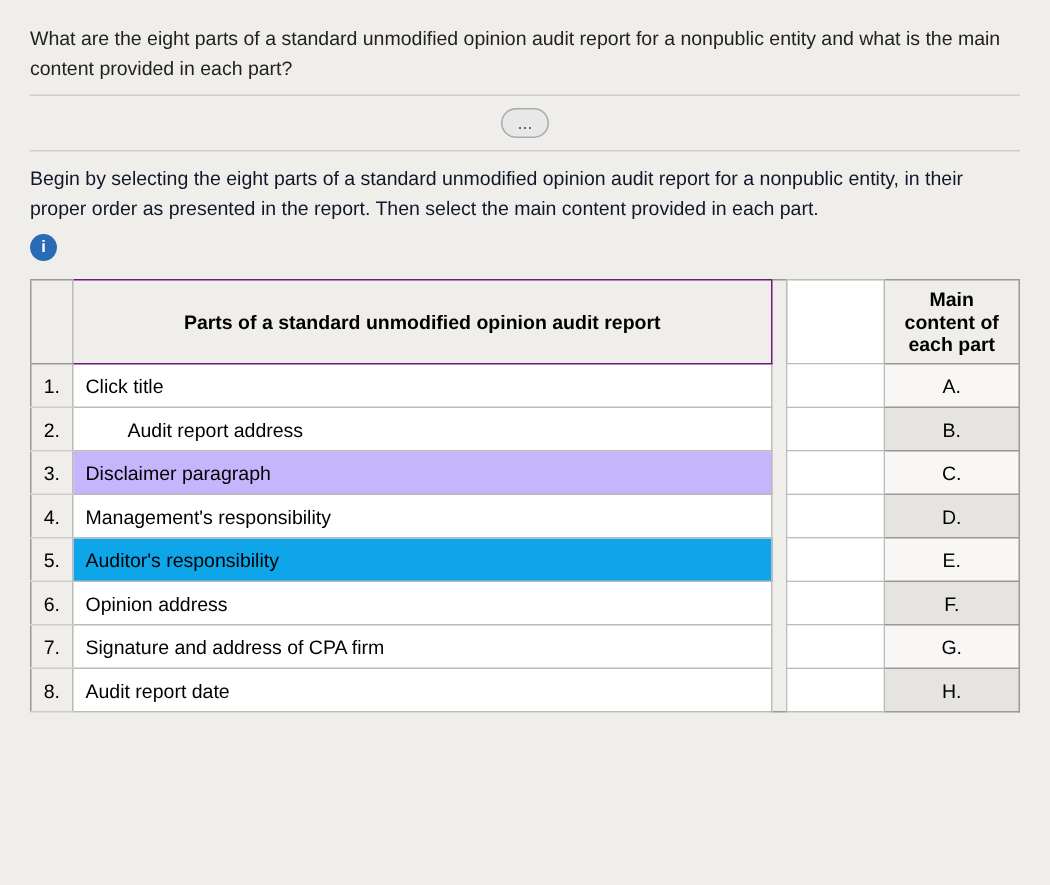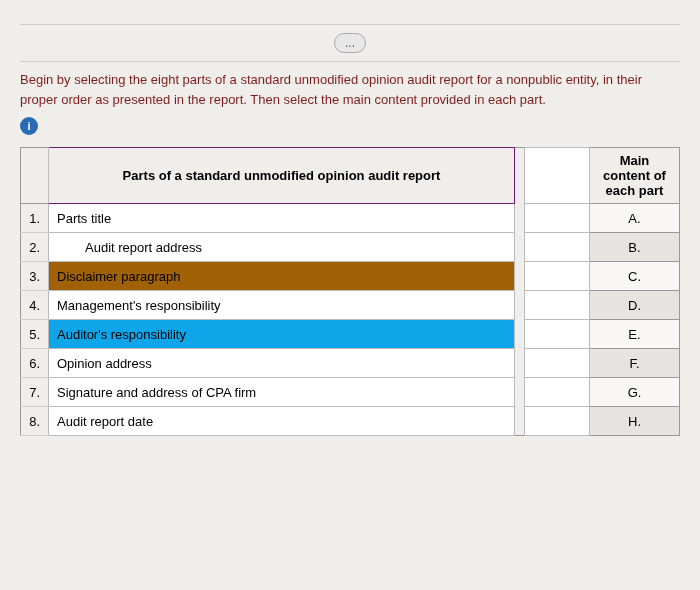--- a/index.html
+++ b/index.html
@@ -49,21 +49,21 @@
       border-radius: 10px;
       padding: 2px 10px;
       font-size: 12px;
       cursor: pointer;
       color: #555;
     }
 
     .instructions {
       font-size: 13px;
       line-height: 1.5;
-      color: #7f1d1d;
+      color: #0f172a;
       margin-bottom: 8px;
     }
 
     .info-row {
       display: flex;
       align-items: center;
       margin-bottom: 12px;
       font-size: 13px;
       color: #222;
     }
@@ -142,20 +142,21 @@
       text-align: center;
       border: 1px solid #999 !important;
     }
 
   </style>
 </head>
 <body>
 
 <div class="page-container">
 
+  <p class="question-text">What are the eight parts of a standard unmodified opinion audit report for a nonpublic entity and what is the main content provided in each part?</p>
 
   <hr class="divider">
 
   <div class="expand-btn-container">
     <button class="expand-btn">...</button>
   </div>
 
   <hr class="divider">
 
   <p class="instructions">Begin by selecting the eight parts of a standard unmodified opinion audit report for a nonpublic entity, in their proper order as presented in the report. Then select the main content provided in each part.</p>
@@ -170,39 +171,39 @@
         <th class="num-cell" style="background: #f0eeeb; border-left: none; border-top: 1px solid #999;"></th>
         <th style="border: 1px solid #701a75;">Parts of a standard unmodified opinion audit report</th>
         <th class="gap-cell" style="border: none; background: #f0eeeb;"></th>
         <th class="input-cell" style="border: none; background: #f0eeeb;"></th>
         <th class="letter-cell">Main content of each part</th>
       </tr>
     </thead>
     <tbody id="table-body">
     <tr>
       <td class="num-cell" style="background: #f8f7f5; border-left: none;">1.</td>
-      <td class="part-cell" style="background: white;">Parts title</td>
+      <td class="part-cell" style="background: white;">Click title</td>
       <td class="gap-cell" style="background: #f8f7f5;"></td>
       <td class="input-cell" style="background: white; padding: 0;">
         <input type="text" value="" style="width: 100%; height: 100%; min-height: 28px; border: none; outline: none; background: white; padding: 2px 4px; font-size: 13px;">
       </td>
       <td class="letter-cell" style="background: #f8f7f5;">A.</td>
     </tr>
         <tr>
       <td class="num-cell" style="background: #e6e4e0; border-left: none;">2.</td>
       <td class="part-cell" style="background: white; padding-left: 36px;">Audit report address</td>
       <td class="gap-cell" style="background: #e6e4e0;"></td>
       <td class="input-cell" style="background: white; padding: 0;">
         <input type="text" value="" style="width: 100%; height: 100%; min-height: 28px; border: none; outline: none; background: white; padding: 2px 4px; font-size: 13px;">
       </td>
       <td class="letter-cell" style="background: #e6e4e0;">B.</td>
     </tr>
         <tr>
       <td class="num-cell" style="background: #f8f7f5; border-left: none;">3.</td>
-      <td class="part-cell" style="background: #a16207; margin-left: 44px;">Disclaimer paragraph</td>
+      <td class="part-cell" style="background: #c4b5fd; margin-left: 44px;">Disclaimer paragraph</td>
       <td class="gap-cell" style="background: #f8f7f5;"></td>
       <td class="input-cell" style="background: white; padding: 0;">
         <input type="text" value="" style="width: 100%; height: 100%; min-height: 28px; border: none; outline: none; background: white; padding: 2px 4px; font-size: 13px;">
       </td>
       <td class="letter-cell" style="background: #f8f7f5;">C.</td>
     </tr>
         <tr>
       <td class="num-cell" style="background: #e6e4e0; border-left: none;">4.</td>
       <td class="part-cell" style="background: white;">Management's responsibility</td>
       <td class="gap-cell" style="background: #e6e4e0;"></td>

